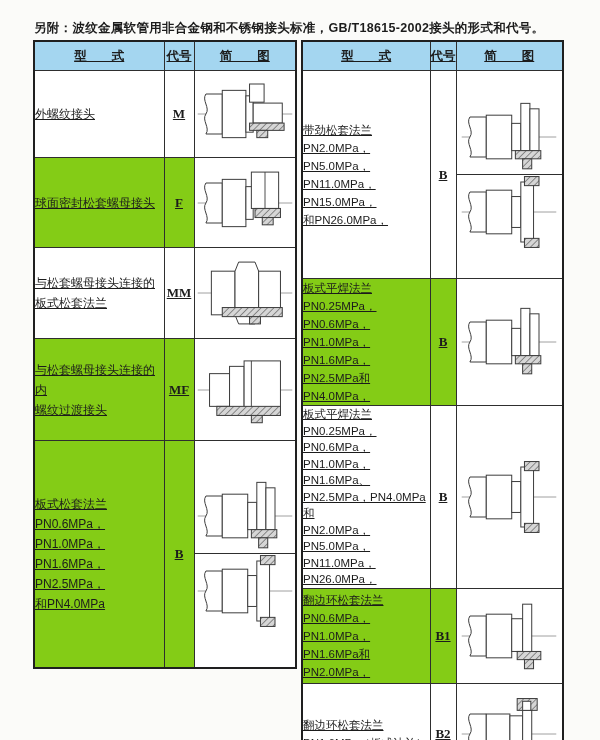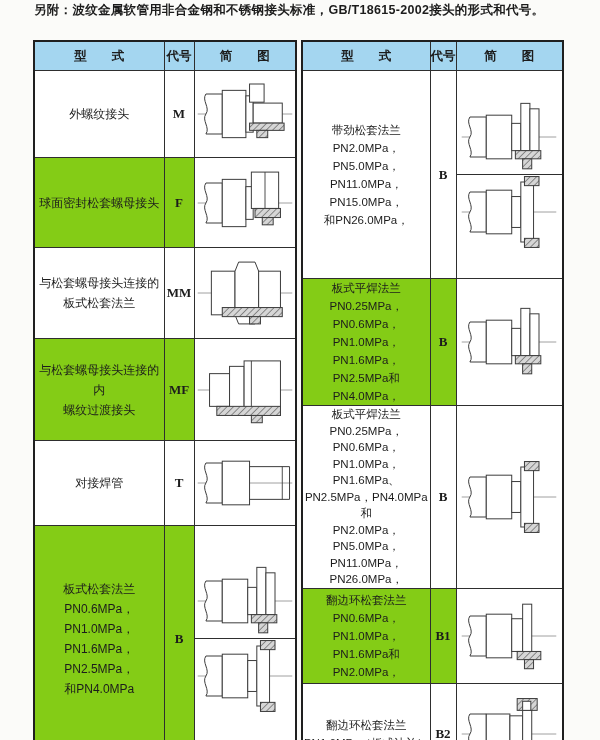--- a/index.html
+++ b/index.html
@@ -4,48 +4,49 @@
 <style>
   html,body{margin:0;padding:0;}
   body{
     width:600px;height:740px;position:relative;
     background:#fbfbf9;
     font-family:"Liberation Sans","DejaVu Sans",sans-serif;
     color:#1c1c1c;
     overflow:hidden;
   }
   .doc-title{
-    position:absolute;left:34px;top:2px;width:540px;
+    position:absolute;left:34px;top:20px;width:540px;
     font-size:12.5px;font-weight:bold;letter-spacing:0.3px;
   }
   .tables{
     position:absolute;left:33px;top:40px;
     display:flex;gap:4px;align-items:flex-start;
   }
   table.ft{
     border-collapse:collapse;table-layout:fixed;
     border:2px solid #1f1f1f;
     background:#fff;
   }
   table.ft th, table.ft td{
     border:1px solid #2e2e2e;
     padding:0;
     vertical-align:middle;
+    text-decoration:underline;
   }
   table.ft th{
     background:#a4d6f0;
     height:28px;
     font-size:12.5px;font-weight:bold;
     text-align:center;
   }
   td.type{
     font-size:12px;line-height:20px;
     padding:3px 4px 3px 8px;
     white-space:pre-line;
-    text-align:center;
+    text-align:left;
   }
   .t-right td.type{font-size:11.5px;line-height:18px;margin-left:48px;}
   .t-right td.type.tight{line-height:16.5px;}
   td.code{
     text-align:center;
     font-family:"Liberation Serif","DejaVu Serif",serif;
     font-weight:bold;font-size:13px;
   }
   td.hl{background:#84cc16;}
   td.sk{background:#fff;}
@@ -146,35 +147,20 @@
       <td class="sk">
             <div class="skw">
               <svg class="sketch" width="100" height="74" viewBox="0 0 110 78">
                 <line x1="3" y1="39" x2="107" y2="39" stroke="#6a6a6a" stroke-width="0.7"></line>
                 <rect x="16" y="21" width="22" height="36" fill="#fff" stroke="#3c3c3c" stroke-width="1.1"></rect>
                 <rect x="38" y="13" width="16" height="52" fill="#fff" stroke="#3c3c3c" stroke-width="1.1"></rect>
                 <rect x="54" y="7" width="40" height="60" fill="#fff" stroke="#3c3c3c" stroke-width="1.1"></rect>
                 <line x1="62" y1="7" x2="62" y2="67" stroke="#3c3c3c" stroke-width="1"></line>
                 <rect x="24" y="57" width="70" height="10" fill="url(#hA)" stroke="#3c3c3c" stroke-width="1.1"></rect>
                 <rect x="62" y="67" width="12" height="8" fill="url(#hA)" stroke="#3c3c3c" stroke-width="1.1"></rect>
-              </svg>
-            </div>
-          </td>
-    </tr>
-    <tr style="height:85px">
-      <td class="type">对接焊管</td>
-      <td class="code">T</td>
-      <td class="sk">
-            <div class="skw">
-              <svg class="sketch" width="100" height="74" viewBox="0 0 110 78">
-                <line x1="3" y1="39" x2="107" y2="39" stroke="#6a6a6a" stroke-width="0.7"></line>
-                <path d="M30 17 H12 c-5 7 5 15 0 22 c-5 7 5 15 0 22 H30 Z" fill="#fff" stroke="#3c3c3c" stroke-width="1.1"></path>
-                <rect x="30" y="15" width="30" height="48" fill="#fff" stroke="#3c3c3c" stroke-width="1.1"></rect>
-                <path d="M60 21 H104 V57 H60" fill="none" stroke="#3c3c3c" stroke-width="1.1"></path>
-                <line x1="96" y1="21" x2="96" y2="57" stroke="#3c3c3c" stroke-width="1"></line>
               </svg>
             </div>
           </td>
     </tr>
     <tr style="height:227px">
       <td class="type hl">板式松套法兰
 PN0.6MPa，PN1.0MPa，
 PN1.6MPa，PN2.5MPa，
 和PN4.0MPa</td>
       <td class="code hl">B</td>

